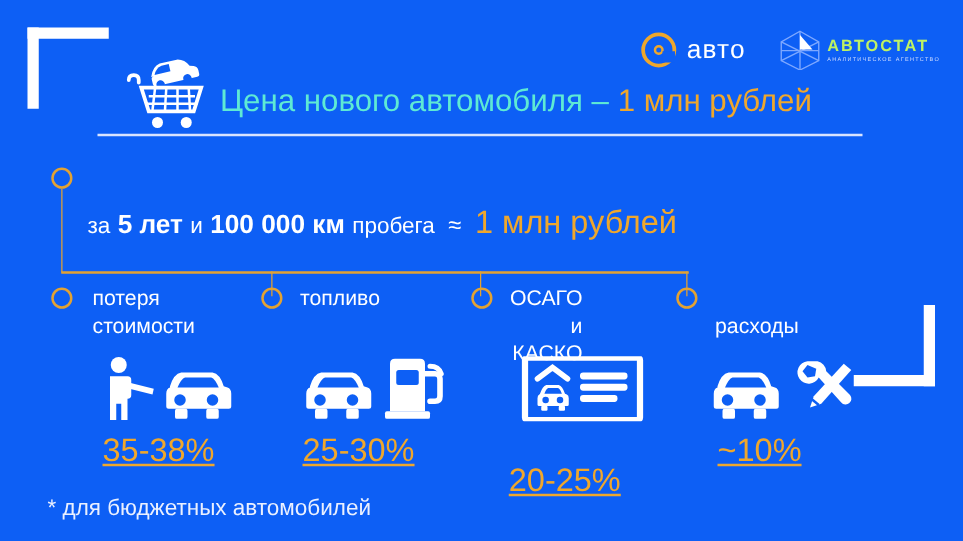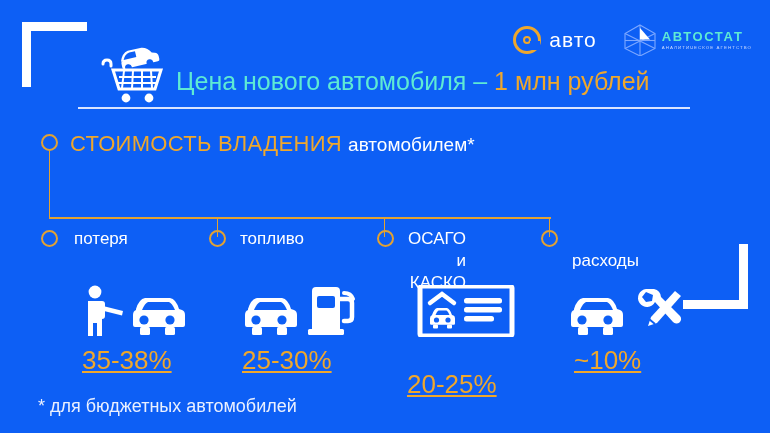--- a/index.html
+++ b/index.html
@@ -27,21 +27,21 @@
      position:relative;box-sizing:border-box;}
   .at-sym:before{content:"";position:absolute;left:7px;top:7px;width:8px;height:8px;
      border:2.5px solid #efa72c;border-radius:50%;box-sizing:border-box;}
   .at-sym:after{content:"";position:absolute;right:-2px;bottom:1px;width:10px;height:9px;
      background:#0d5ff5;}
   .avto-word{font-size:21px;letter-spacing:1px;color:#ffffff;font-weight:400;}
 
   .logo-stat{display:flex;align-items:center;gap:5px;}
   .stat-mark{width:34px;height:32px;position:relative;}
   .stat-text{display:flex;flex-direction:column;line-height:1;}
-  .stat-title{font-size:13px;font-weight:700;letter-spacing:1.6px;color:#5eead4;}
+  .stat-title{font-size:13px;font-weight:700;letter-spacing:1.6px;color:#bef264;}
   .stat-sub{font-size:4.4px;letter-spacing:1.05px;color:#cfdcff;margin-top:2.5px;}
 
   
   .cart-icon{position:absolute;left:97px;top:42px;width:72px;height:62px;}
   .head1{position:absolute;left:176px;top:67px;font-size:25px;white-space:nowrap;}
   .head1 .w{color:#5eead4;}
   .head1 .o{color:#efa72c;}
   .rule{position:absolute;left:78px;top:107px;width:612px;height:2px;background:#d9e4ff;}
 
   
@@ -142,36 +142,42 @@
 
   <div class="head1">
     <span class="w">Цена нового автомобиля</span>
     <span class="w">–</span>
     <span class="o">1 млн рублей</span>
   </div>
   <div class="rule"></div>
 
   <div class="node root-node"></div>
 
-  <div class="b2l1">
-    <span class="cap">СТОИМОСТЬ ВЛАДЕНИЯ</span>
-    <span class="rest">автомобилем*</span>
-  </div>
-
+
+  <div class="b2l2">
+    <span class="sm">за</span>
+    <span class="b">5 лет</span>
+    <span class="sm">и</span>
+    <span class="b">100 000 км</span>
+    <span class="sm">пробега</span>
+    <span class="approx">≈</span>
+    <span class="amount">1 млн рублей</span>
+  </div>
 
   <div class="line v-root"></div>
   <div class="line h-bar"></div>
   <div class="line v-drop" style="left:216.5px;"></div>
   <div class="line v-drop" style="left:383.5px;"></div>
   <div class="line v-drop" style="left:548.5px;"></div>
 
   <div class="col" style="left:0;">
     <div class="node cnode" style="left:41px;"></div>
     <div class="clabel" style="left:74px;">
       <span>потеря</span><br>
+      <span>стоимости</span>
     </div>
     <div class="icon" style="left:78px;">
       <svg width="115" height="52" viewBox="0 0 115 52">
         <g fill="#ffffff">
           <circle cx="17" cy="7" r="6.4"></circle>
           <path d="M10 16 l14 0 q3 0 3 3 l0 12 q0 3-3 3 l0 17 -5 0 0-13 -4 0 0 13 -5 0 0-32 z"></path>
           <path d="M25 21 l20 5 -1 4.5 -20-5 z"></path>
 
           <path d="M58 24 q3-10 9-11 l25 0 q6 1 9 11 l3 1 q3 1 3 5 l0 10 q0 2-2 2 l-48 0 q-2 0-2-2 l0-10 q0-4 3-5 z"></path>
           <path d="M64 25 q3-7 6-8 l21 0 q3 1 6 8 z" fill="#0d5ff5"></path>

